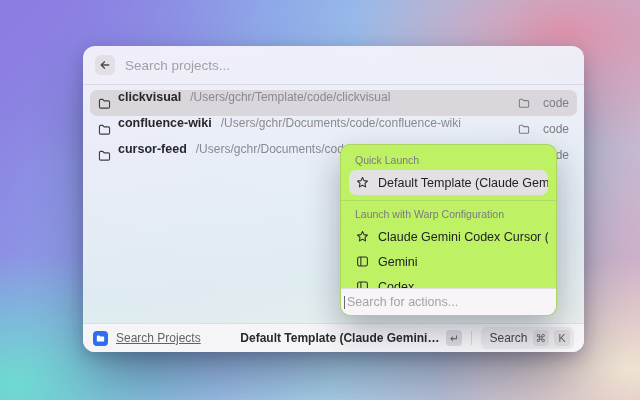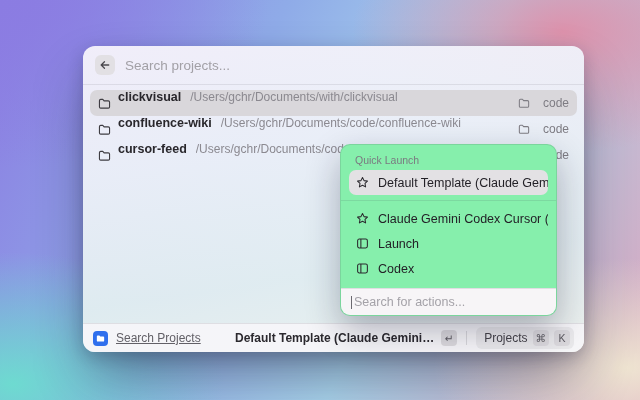--- a/index.html
+++ b/index.html
@@ -38,31 +38,31 @@
   .footer-right{margin-left:auto;display:flex;align-items:center;}
   .primary-action-label{font-size:12px;font-weight:700;color:#2b292e;white-space:nowrap;}
   .key-badge{min-width:16px;height:16px;padding:0 3px;border-radius:4px;background:#dbd9dd;color:#5c5a60;
     font-size:10.5px;display:flex;align-items:center;justify-content:center;box-sizing:border-box;}
   .footer-right .enter-badge{margin-left:7px;}
   .footer-sep{width:1px;height:14px;background:rgba(60,60,70,.16);margin:0 9px;}
   .actions-group{display:flex;align-items:center;background:rgba(120,118,128,.10);border-radius:6px;
     padding:3px 4px 3px 8px;gap:5px;cursor:pointer;}
   .actions-label{font-size:12px;color:#454349;}
   .actions-popup{position:absolute;left:340px;top:144px;width:217px;height:172px;border-radius:10px;
-    background:#86efac;border:1px solid rgba(60,60,70,.14);box-shadow:0 14px 34px rgba(20,20,45,.30);
+    background:#bef264;border:1px solid rgba(60,60,70,.14);box-shadow:0 14px 34px rgba(20,20,45,.30);
     overflow:hidden;box-sizing:border-box;z-index:5;}
   .popup-list{height:145px;overflow:hidden;padding:7px 8px 0;box-sizing:border-box;}
   .popup-section-title{font-size:10.5px;color:#7b7980;padding:2px 6px 4px;line-height:12px;}
   .popup-item{height:25px;border-radius:7px;display:flex;align-items:center;gap:9px;padding:0 7px;
     font-size:12.5px;color:#232127;white-space:nowrap;overflow:hidden;cursor:pointer;}
   .popup-item.selected{background:#e3e1e4;}
   .popup-item .icon{color:#2b292e;}
   .popup-divider{height:1px;background:rgba(60,60,70,.12);margin:5px -8px;}
   .popup-search{height:27px;border-top:1px solid rgba(60,60,70,.12);display:flex;align-items:center;
-    padding:0 10px;position:absolute;bottom:0;left:0;right:0;background:#f7f5f7;box-sizing:border-box;}
+    padding:0 3px;position:absolute;bottom:0;left:0;right:0;background:#f7f5f7;box-sizing:border-box;}
   .caret{width:1px;height:13px;background:#6b6970;margin-right:2px;flex:0 0 auto;}
   .popup-search-placeholder{color:#a4a2a8;font-size:12.5px;white-space:nowrap;}
 </style>
 </head>
 <body>
 
 <div class="app-window">
 
   <div class="search-header">
     <div class="back-button">
@@ -77,21 +77,21 @@
 
   <div class="project-list">
 
     <div class="project-row selected">
       <span class="icon row-folder">
         <svg width="13" height="13" viewBox="0 0 16 16" fill="none" stroke="currentColor" stroke-width="1.4" stroke-linejoin="round">
             <path d="M1.8 5v7.2c0 .8.7 1.5 1.5 1.5h9.4c.8 0 1.5-.7 1.5-1.5V6.3c0-.8-.7-1.5-1.5-1.5H7.5L5.9 3H3.3c-.8 0-1.5.7-1.5 1.5z"></path>
           </svg>
       </span>
       <span class="project-name">clickvisual</span>
-      <span class="project-path">/Users/gchr/Documents/with/clickvisual</span>
+      <span class="project-path">/Users/gchr/Template/code/clickvisual</span>
       <span class="row-accessory">
         <span class="icon">
           <svg width="12" height="12" viewBox="0 0 16 16" fill="none" stroke="currentColor" stroke-width="1.4" stroke-linejoin="round">
               <path d="M1.8 5v7.2c0 .8.7 1.5 1.5 1.5h9.4c.8 0 1.5-.7 1.5-1.5V6.3c0-.8-.7-1.5-1.5-1.5H7.5L5.9 3H3.3c-.8 0-1.5.7-1.5 1.5z"></path>
             </svg>
         </span>
         <span>code</span>
       </span>
     </div>
 
@@ -138,21 +138,21 @@
       <svg width="9" height="9" viewBox="0 0 16 16" fill="#ffffff">
           <path d="M1.5 4.2c0-.9.7-1.6 1.6-1.6h2.8l1.7 2h5.4c.9 0 1.5.7 1.5 1.5v5.7c0 .9-.7 1.6-1.6 1.6H3.1c-.9 0-1.6-.7-1.6-1.6z"></path>
         </svg>
     </span>
     <span class="footer-app-label">Search Projects</span>
     <div class="footer-right">
       <span class="primary-action-label">Default Template (Claude Gemini…</span>
       <span class="key-badge enter-badge">↵</span>
       <span class="footer-sep"></span>
       <div class="actions-group">
-        <span class="actions-label">Projects</span>
+        <span class="actions-label">Search</span>
         <span class="key-badge">⌘</span>
         <span class="key-badge">K</span>
       </div>
     </div>
   </div>
 
 </div>
 
 <div class="actions-popup">
   <div class="popup-list">
@@ -164,38 +164,39 @@
         <svg width="13" height="13" viewBox="0 0 16 16" fill="none" stroke="currentColor" stroke-width="1.3" stroke-linejoin="round">
             <path d="M8 1.9 9.9 5.7l4.2.6-3 2.9.7 4.2L8 11.4 4.2 13.4l.7-4.2-3-2.9 4.2-.6z"></path>
           </svg>
       </span>
       <span>Default Template (Claude Gemini Code…</span>
 
     </div>
 
     <div class="popup-divider"></div>
 
+    <div class="popup-section-title">Launch with Warp Configuration</div>
 
     <div class="popup-item">
       <span class="icon">
         <svg width="13" height="13" viewBox="0 0 16 16" fill="none" stroke="currentColor" stroke-width="1.3" stroke-linejoin="round">
             <path d="M8 1.9 9.9 5.7l4.2.6-3 2.9.7 4.2L8 11.4 4.2 13.4l.7-4.2-3-2.9 4.2-.6z"></path>
           </svg>
       </span>
       <span>Claude Gemini Codex Cursor (Default)</span>
     </div>
 
     <div class="popup-item">
       <span class="icon">
         <svg width="13" height="13" viewBox="0 0 16 16" fill="none" stroke="currentColor" stroke-width="1.3">
             <rect x="2" y="2.5" width="12" height="11" rx="2"></rect>
             <line x1="6" y1="2.5" x2="6" y2="13.5"></line>
           </svg>
       </span>
-      <span>Launch</span>
+      <span>Gemini</span>
     </div>
 
     <div class="popup-item">
       <span class="icon">
         <svg width="13" height="13" viewBox="0 0 16 16" fill="none" stroke="currentColor" stroke-width="1.3">
             <rect x="2" y="2.5" width="12" height="11" rx="2"></rect>
             <line x1="6" y1="2.5" x2="6" y2="13.5"></line>
           </svg>
       </span>
       <span>Codex</span>

